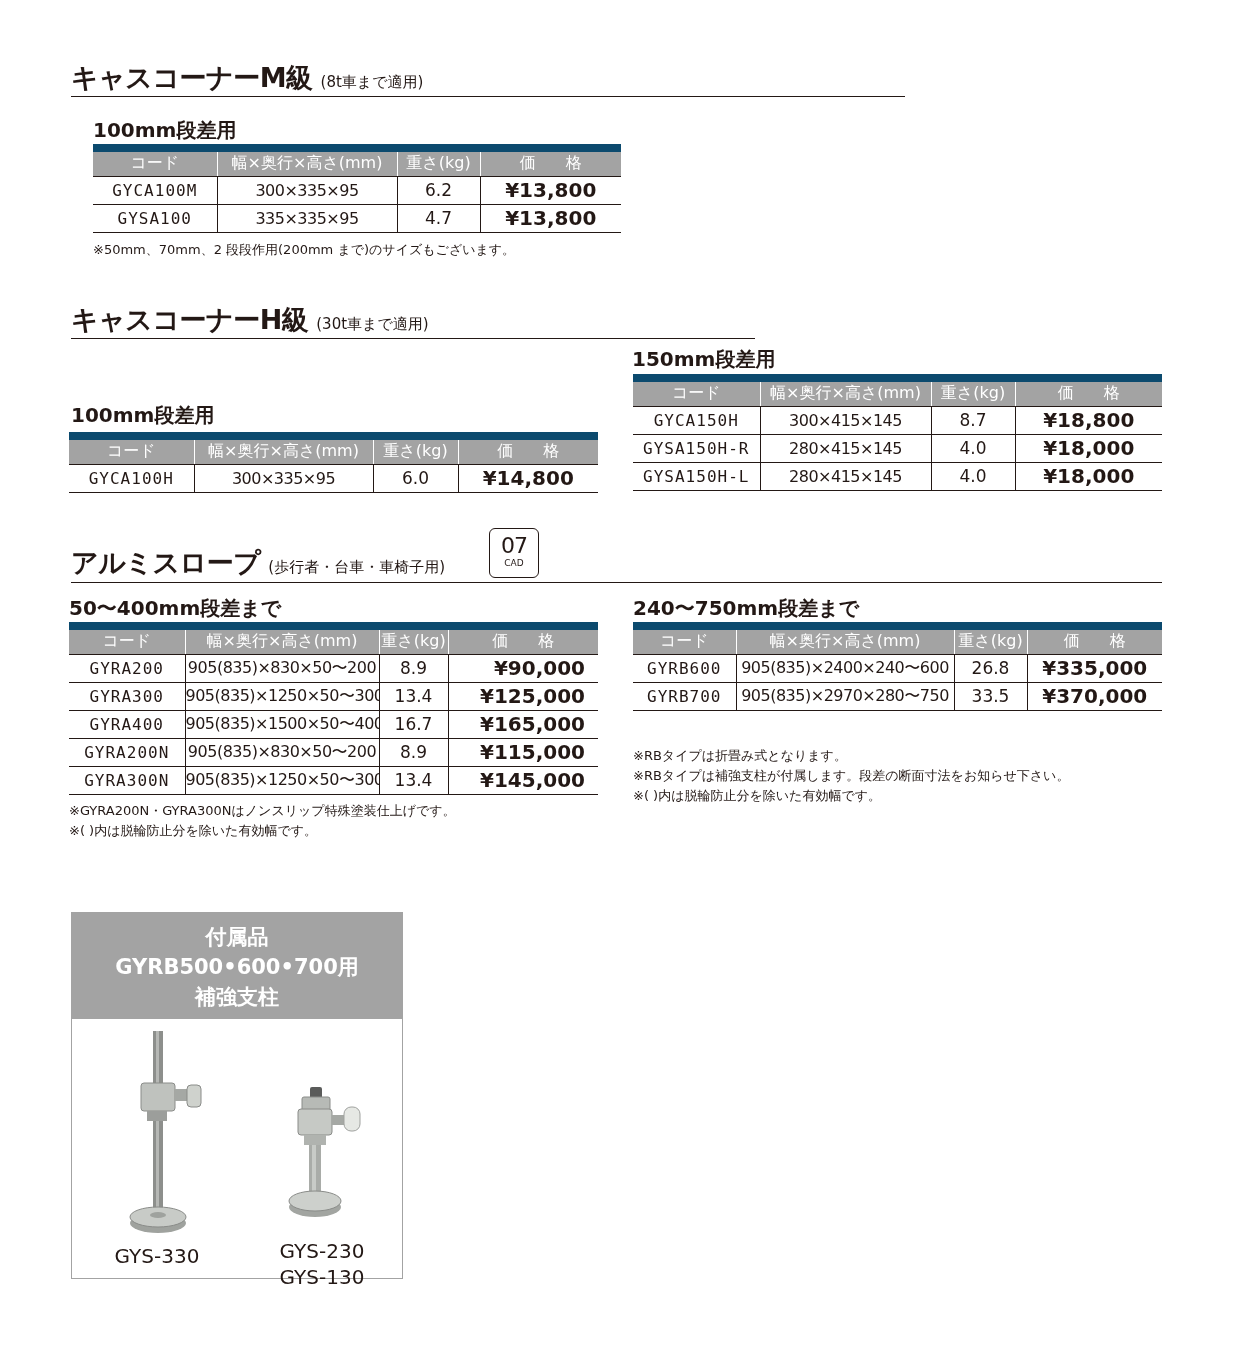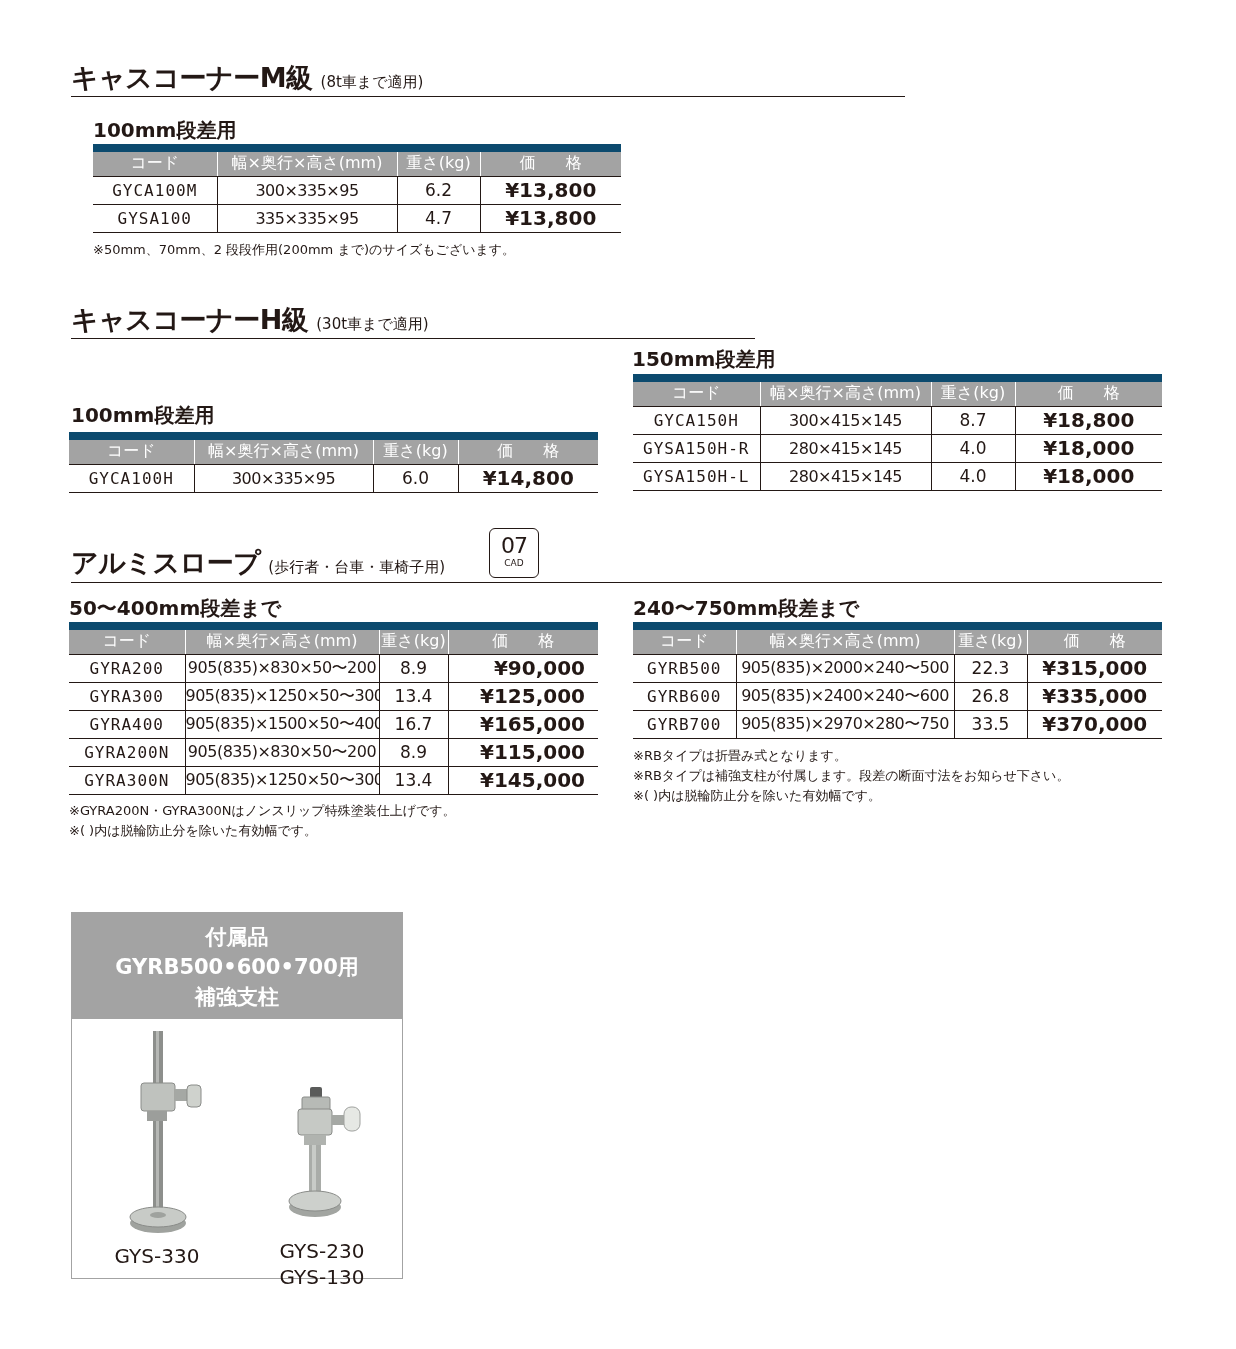--- a/index.html
+++ b/index.html
@@ -220,26 +220,20 @@
     </colgroup>
   <thead>
     <tr>
       <th>コード</th>
       <th>幅×奥行×高さ(mm)</th>
       <th>重さ(kg)</th>
       <th><span class="price-head">価格</span></th>
     </tr>
   </thead>
   <tbody>
-    <tr>
-      <td class="code">GYRB500</td>
-      <td class="dim">905(835)×2000×240〜500</td>
-      <td>22.3</td>
-      <td class="price">¥315,000</td>
-    </tr>
     <tr>
       <td class="code">GYRB600</td>
       <td class="dim">905(835)×2400×240〜600</td>
       <td>26.8</td>
       <td class="price">¥335,000</td>
     </tr>
     <tr>
       <td class="code">GYRB700</td>
       <td class="dim">905(835)×2970×280〜750</td>
       <td>33.5</td>

